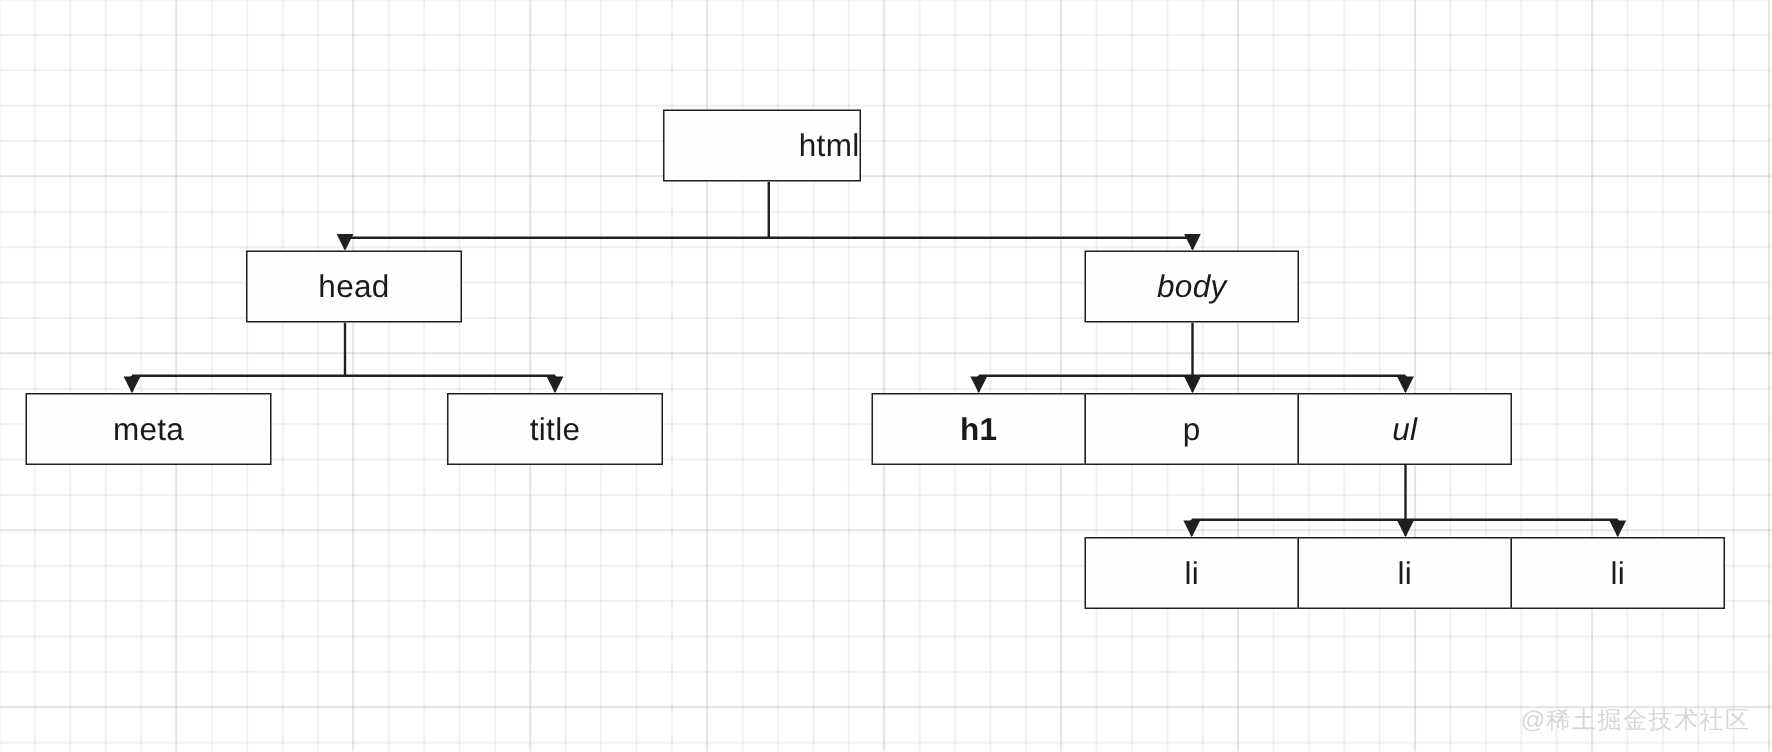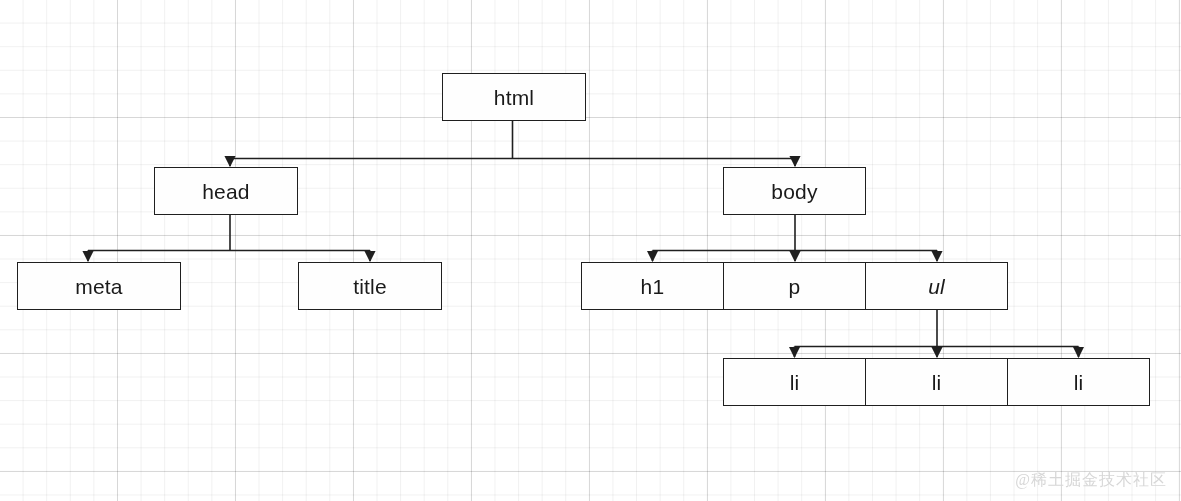--- a/index.html
+++ b/index.html
@@ -53,21 +53,21 @@
   .node span {
     pointer-events: none;
   }
   #watermark {
     position: absolute;
     right: 14px;
     bottom: 10px;
     font-size: 16px;
     color: #d7d7d7;
     letter-spacing: 1px;
-    font-family: Liberation Serif, serif;
+    font-family: Liberation Sans, sans-serif;
     user-select: none;
   }
 </style>
 </head>
 <body>
 
 <div id="canvas">
 
   <svg id="edges" viewBox="0 0 1181 501" width="1181" height="501">
     <defs>
@@ -103,36 +103,36 @@
       <g>
         <path d="M 937 310 L 937 346.5"></path>
         <path d="M 794.5 346.5 L 1078.5 346.5"></path>
         <path d="M 794.5 346.5 L 794.5 357" marker-end="url(#arrow)"></path>
         <path d="M 937 346.5 L 937 357" marker-end="url(#arrow)"></path>
         <path d="M 1078.5 346.5 L 1078.5 357" marker-end="url(#arrow)"></path>
       </g>
     </g>
   </svg>
 
-  <div class="node" style="left: 442px; top: 73px; width: 144px; height: 48px;">
+  <div class="node" style="left: 442px; top: 73px; width: 132px; height: 48px; justify-content: flex-end;">
     <span>html</span>
   </div>
-  <div class="node" style="left: 154px; top: 167px; width: 144px; height: 48px;">
+  <div class="node" style="left: 164px; top: 167px; width: 144px; height: 48px;">
     <span>head</span>
   </div>
-  <div class="node" style="left: 723px; top: 167px; width: 143px; height: 48px;">
+  <div class="node" style="left: 723px; top: 167px; width: 143px; height: 48px; font-style: italic;">
     <span>body</span>
   </div>
   <div class="node" style="left: 17px; top: 262px; width: 164px; height: 48px;">
     <span>meta</span>
   </div>
   <div class="node" style="left: 298px; top: 262px; width: 144px; height: 48px; text-align: right;">
     <span>title</span>
   </div>
-  <div class="node" style="left: 581px; top: 262px; width: 143px; height: 48px;">
+  <div class="node" style="left: 581px; top: 262px; width: 143px; height: 48px; font-weight: bold;">
     <span>h1</span>
   </div>
   <div class="node" style="left: 723px; top: 262px; width: 143px; height: 48px;">
     <span>p</span>
   </div>
   <div class="node" style="left: 865px; top: 262px; width: 143px; height: 48px; font-style: italic;">
     <span>ul</span>
   </div>
   <div class="node" style="left: 723px; top: 358px; width: 143px; height: 48px;">
     <span>li</span>

